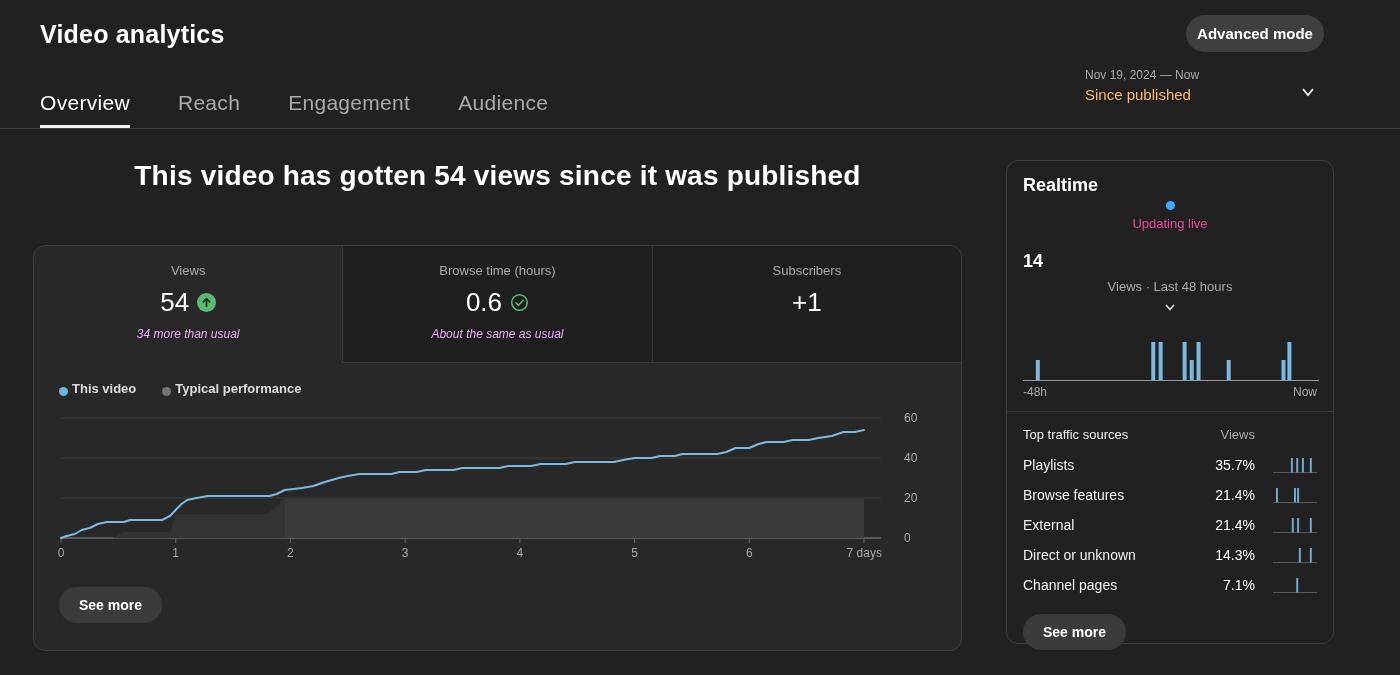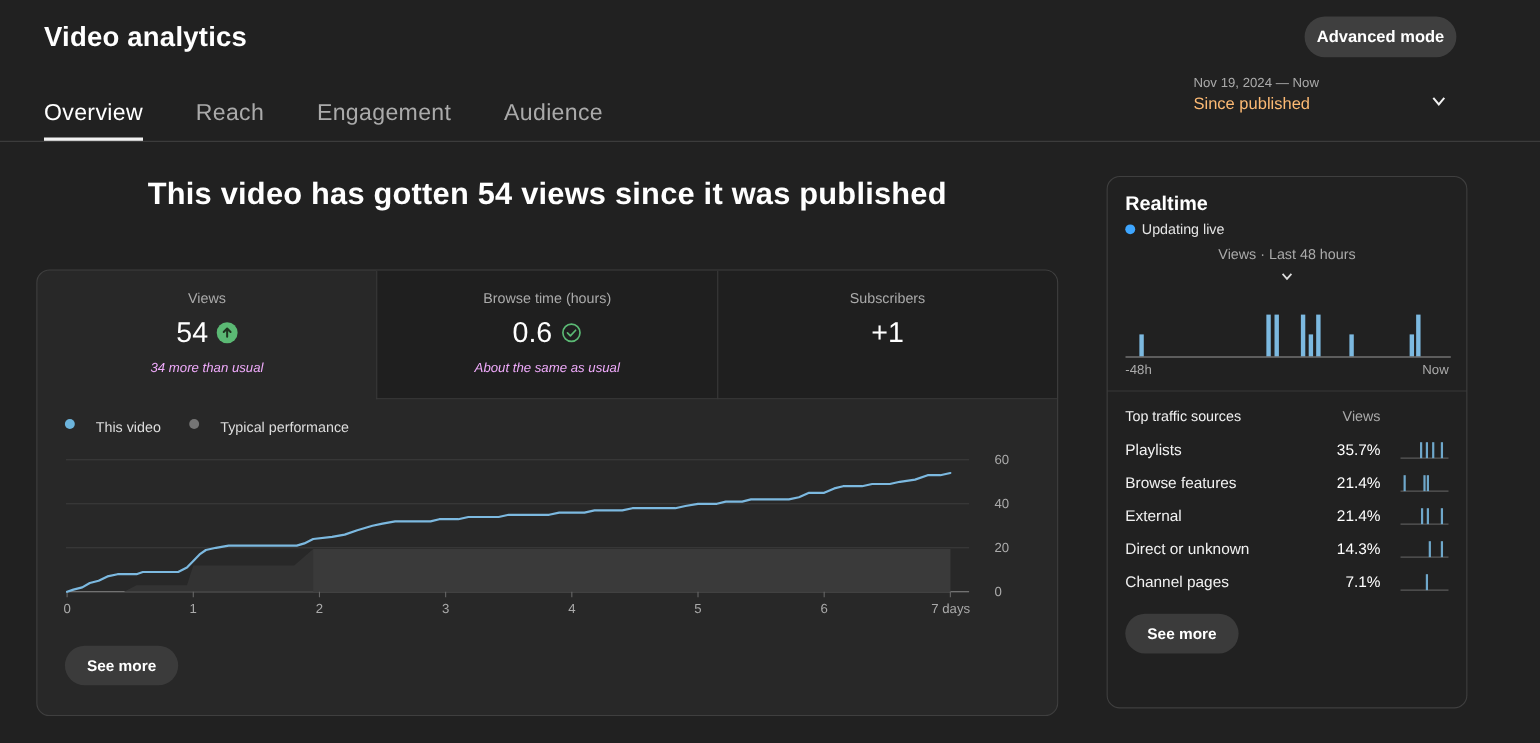--- a/index.html
+++ b/index.html
@@ -39,37 +39,37 @@
   }
   .metric-tabs { display:flex; height:117px; }
   .metric-tab { flex:1; text-align:center; padding-top:17px; cursor:pointer; }
   .metric-tab.unsel { background:#1f1f1f; border-bottom:1px solid #3a3a3a; }
   .metric-tab + .metric-tab { border-left:1px solid #3a3a3a; }
   .mt-label { font-size:13px; color:#aaa; }
   .mt-value { margin-top:9px; font-size:26px; color:#fff; display:flex; justify-content:center; align-items:center; gap:8px; }
   .mt-note { margin-top:9px; font-style:italic; font-size:12px; color:#f0abfc; }
   .up-icon { width:19px; height:19px; border-radius:50%; background:#5bb974; display:flex; align-items:center; justify-content:center; }
   .legend { margin:18px 0 0 25px; display:flex; gap:26px; align-items:center; font-size:13px; color:#ddd; }
-  .legend-item { display:flex; align-items:flex-start; gap:19px; }
+  .legend-item { display:flex; align-items:flex-end; gap:4px;font-weight:bold; }
   .dot { width:9px; height:9px; border-radius:50%; }
   .views-chart-svg { position:absolute; left:0; top:155px; }
   .see-more {
     display:inline-flex; align-items:center; justify-content:center; height:36px; padding:0 20px;
     border:none; border-radius:18px; background:#3b3b3b; color:#fff;
     font-family:inherit; font-size:14px; font-weight:700; cursor:pointer;
   }
   .main-see-more { position:absolute; left:25px; bottom:27px; }
 
   
   .rt-card {
     position:absolute; left:1006px; top:160px; width:328px; height:484px;
     border:1px solid #3f3f3f; border-radius:12px; padding:14px 16px;
   }
   .rt-title { font-size:18px; font-weight:700; }
-  .rt-live { display:flex; align-items:center; gap:6px; margin-top:5px; color:#e5e5e5; font-size:13px; }
+  .rt-live { display:flex; align-items:center; gap:6px; margin-top:5px; color:#ec4899; font-size:13px;flex-direction:column; }
   .live-dot { width:9px; height:9px; border-radius:50%; background:#3ea6ff; }
   .rt-value { margin-top:20px; font-size:18px; font-weight:700; }
   .rt-meta { margin-top:7px; display:flex; align-items:center; gap:6px; color:#aaa; font-size:13px; cursor:pointer;flex-direction:column; }
   .rt-chart { margin-top:22px; display:block; }
   .rt-axis { display:flex; justify-content:space-between; font-size:12px; color:#aaa; margin-top:3px; }
   .rt-divider { margin:12px -16px 0; border-top:1px solid rgba(255,255,255,.1); }
   .tt-head { display:flex; align-items:center; margin-top:12px; font-size:13px; color:#aaa; }
   .tt-head .tt-val { color:#aaa; }
   .tt-rows { margin-top:6px; }
   .tt-row { display:flex; align-items:center; height:30px; font-size:14px; }
@@ -187,20 +187,21 @@
 
   <button class="see-more main-see-more">See more</button>
 </section>
 
 <aside class="rt-card">
   <div class="rt-title">Realtime</div>
   <div class="rt-live">
     <span class="live-dot"></span>
     <span>Updating live</span>
   </div>
+  <div class="rt-value">14</div>
   <div class="rt-meta">
     <span>Views · Last 48 hours</span>
     <svg width="14" height="14" viewBox="0 0 14 14">
       <polyline points="3,5 7,9.5 11,5" fill="none" stroke="#ddd" stroke-width="1.6"></polyline>
     </svg>
   </div>
 
   <svg class="rt-chart" width="296" height="46" viewBox="0 0 296 46">
       <rect x="12.8" y="24" width="4" height="20" fill="#7cb9e0"></rect>
       <rect x="128.24" y="6" width="4" height="38" fill="#7cb9e0"></rect>

